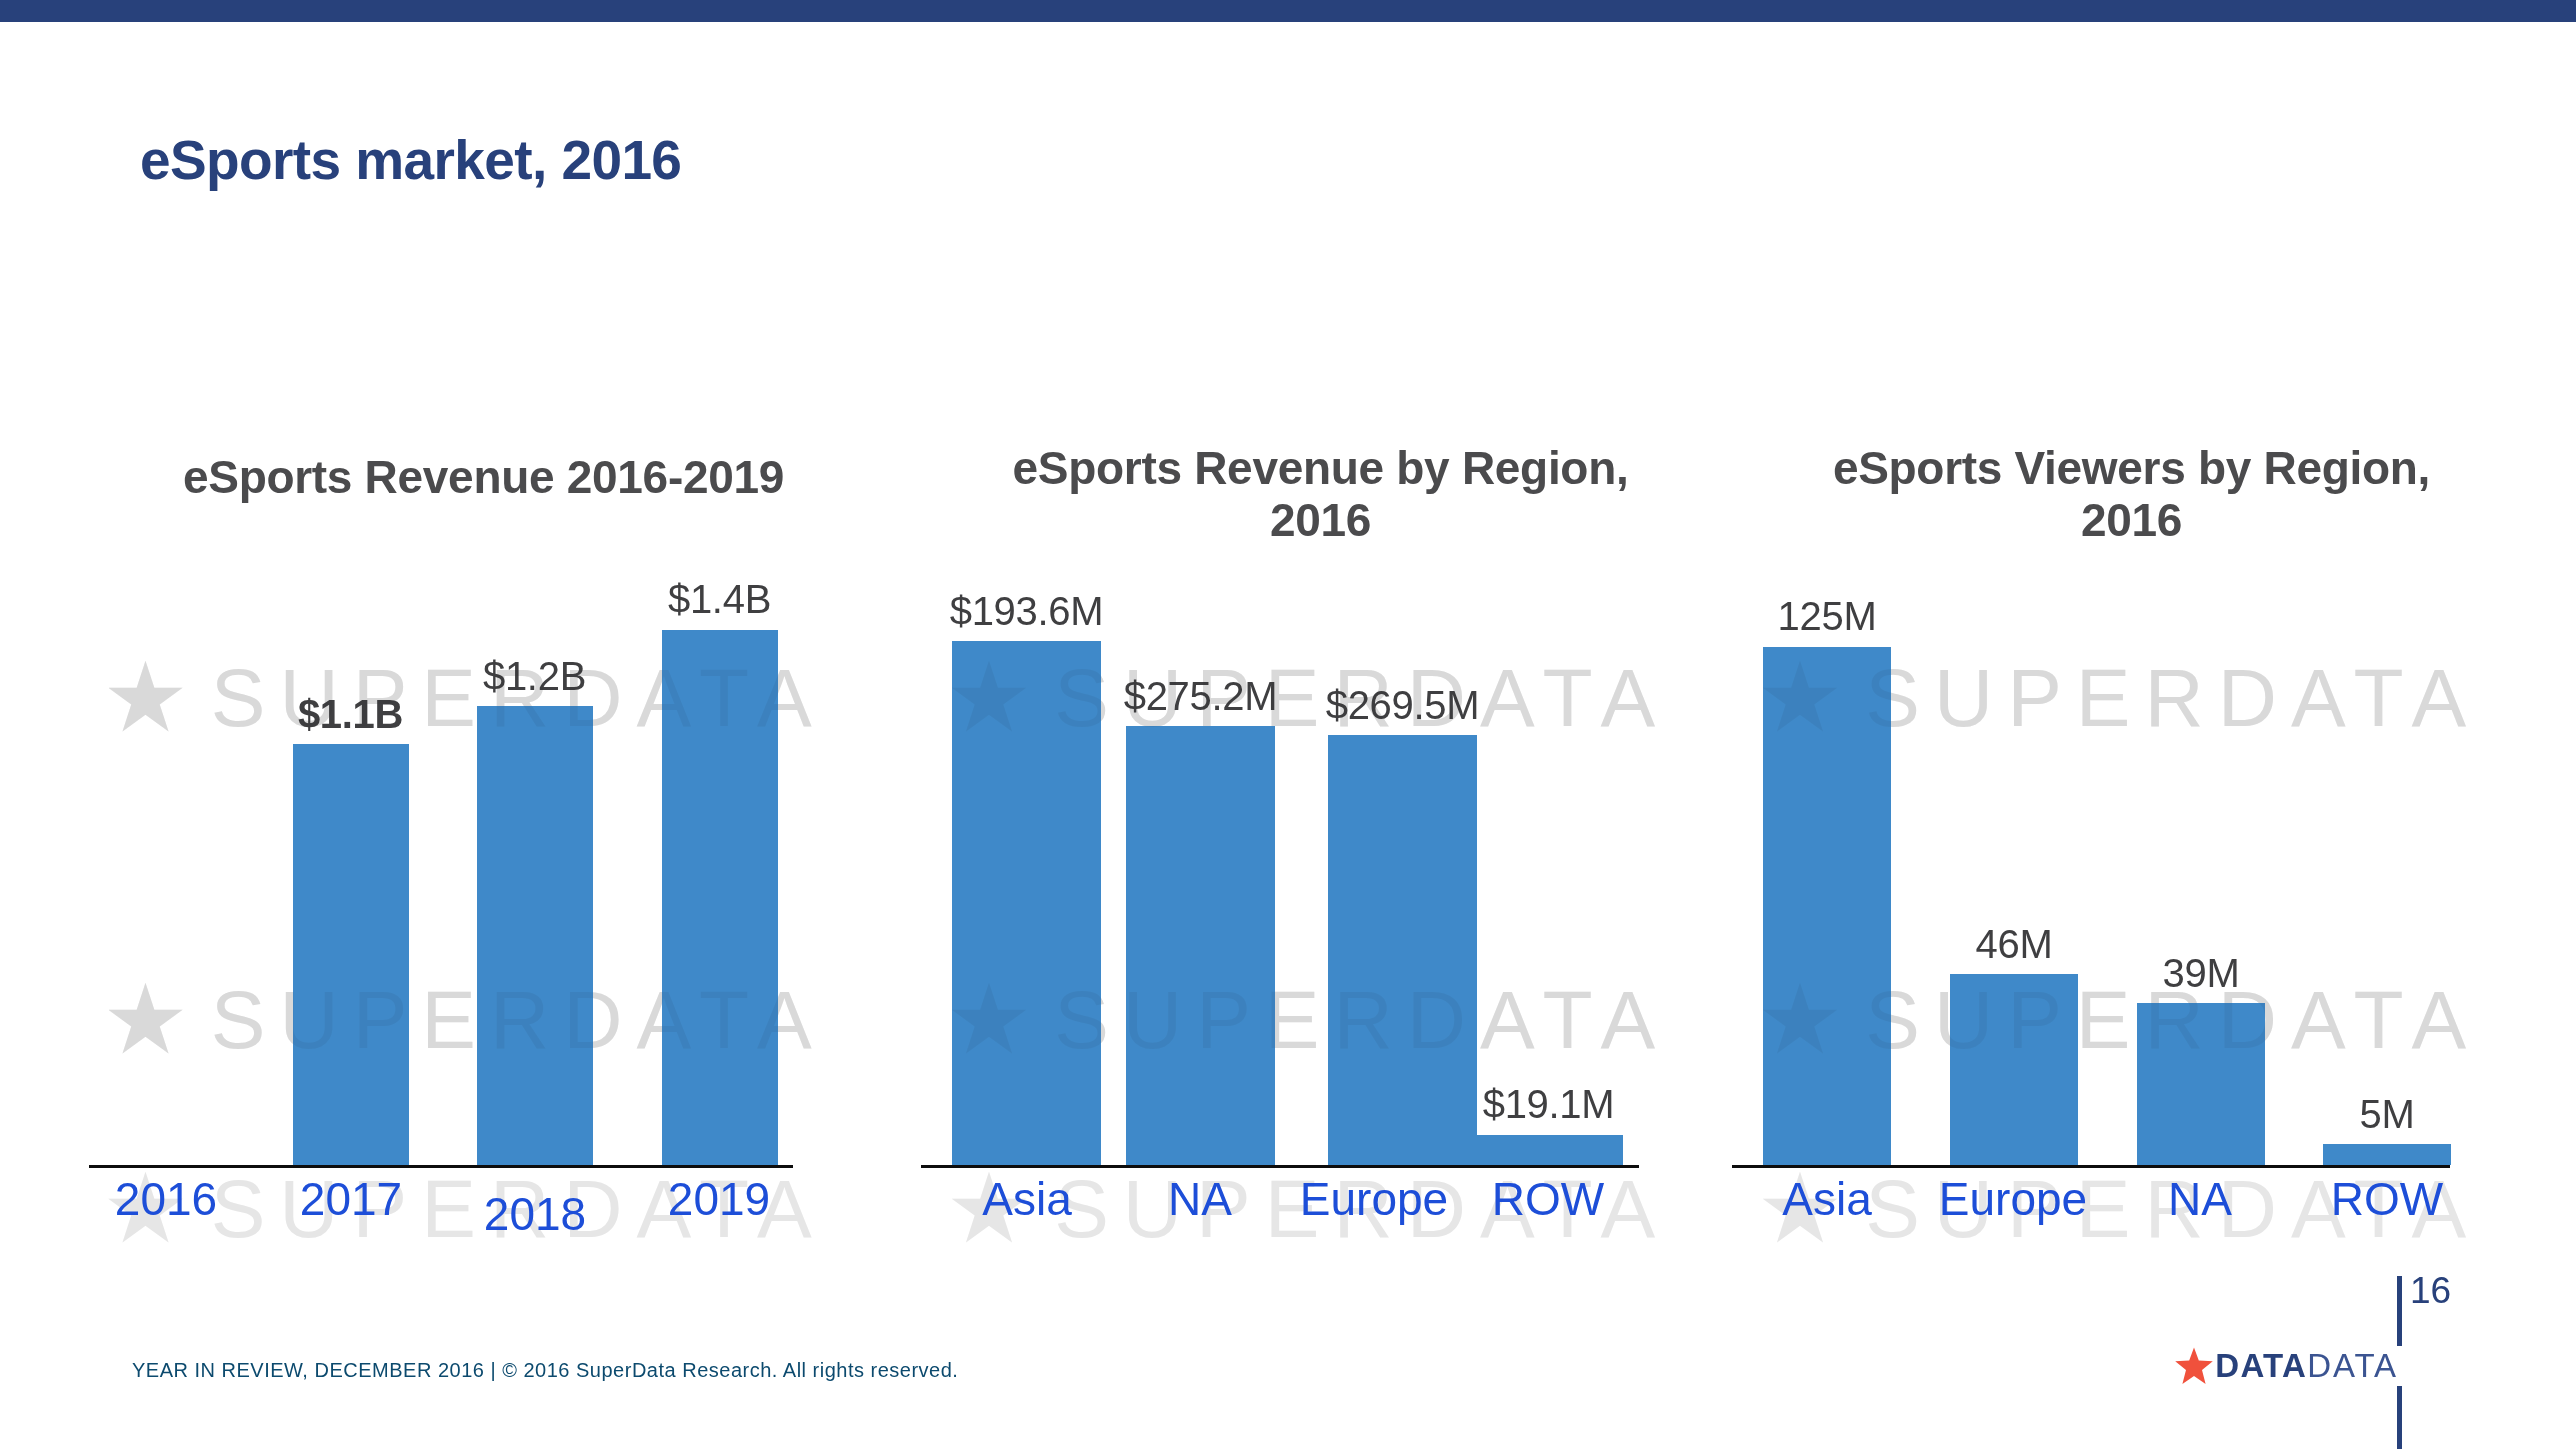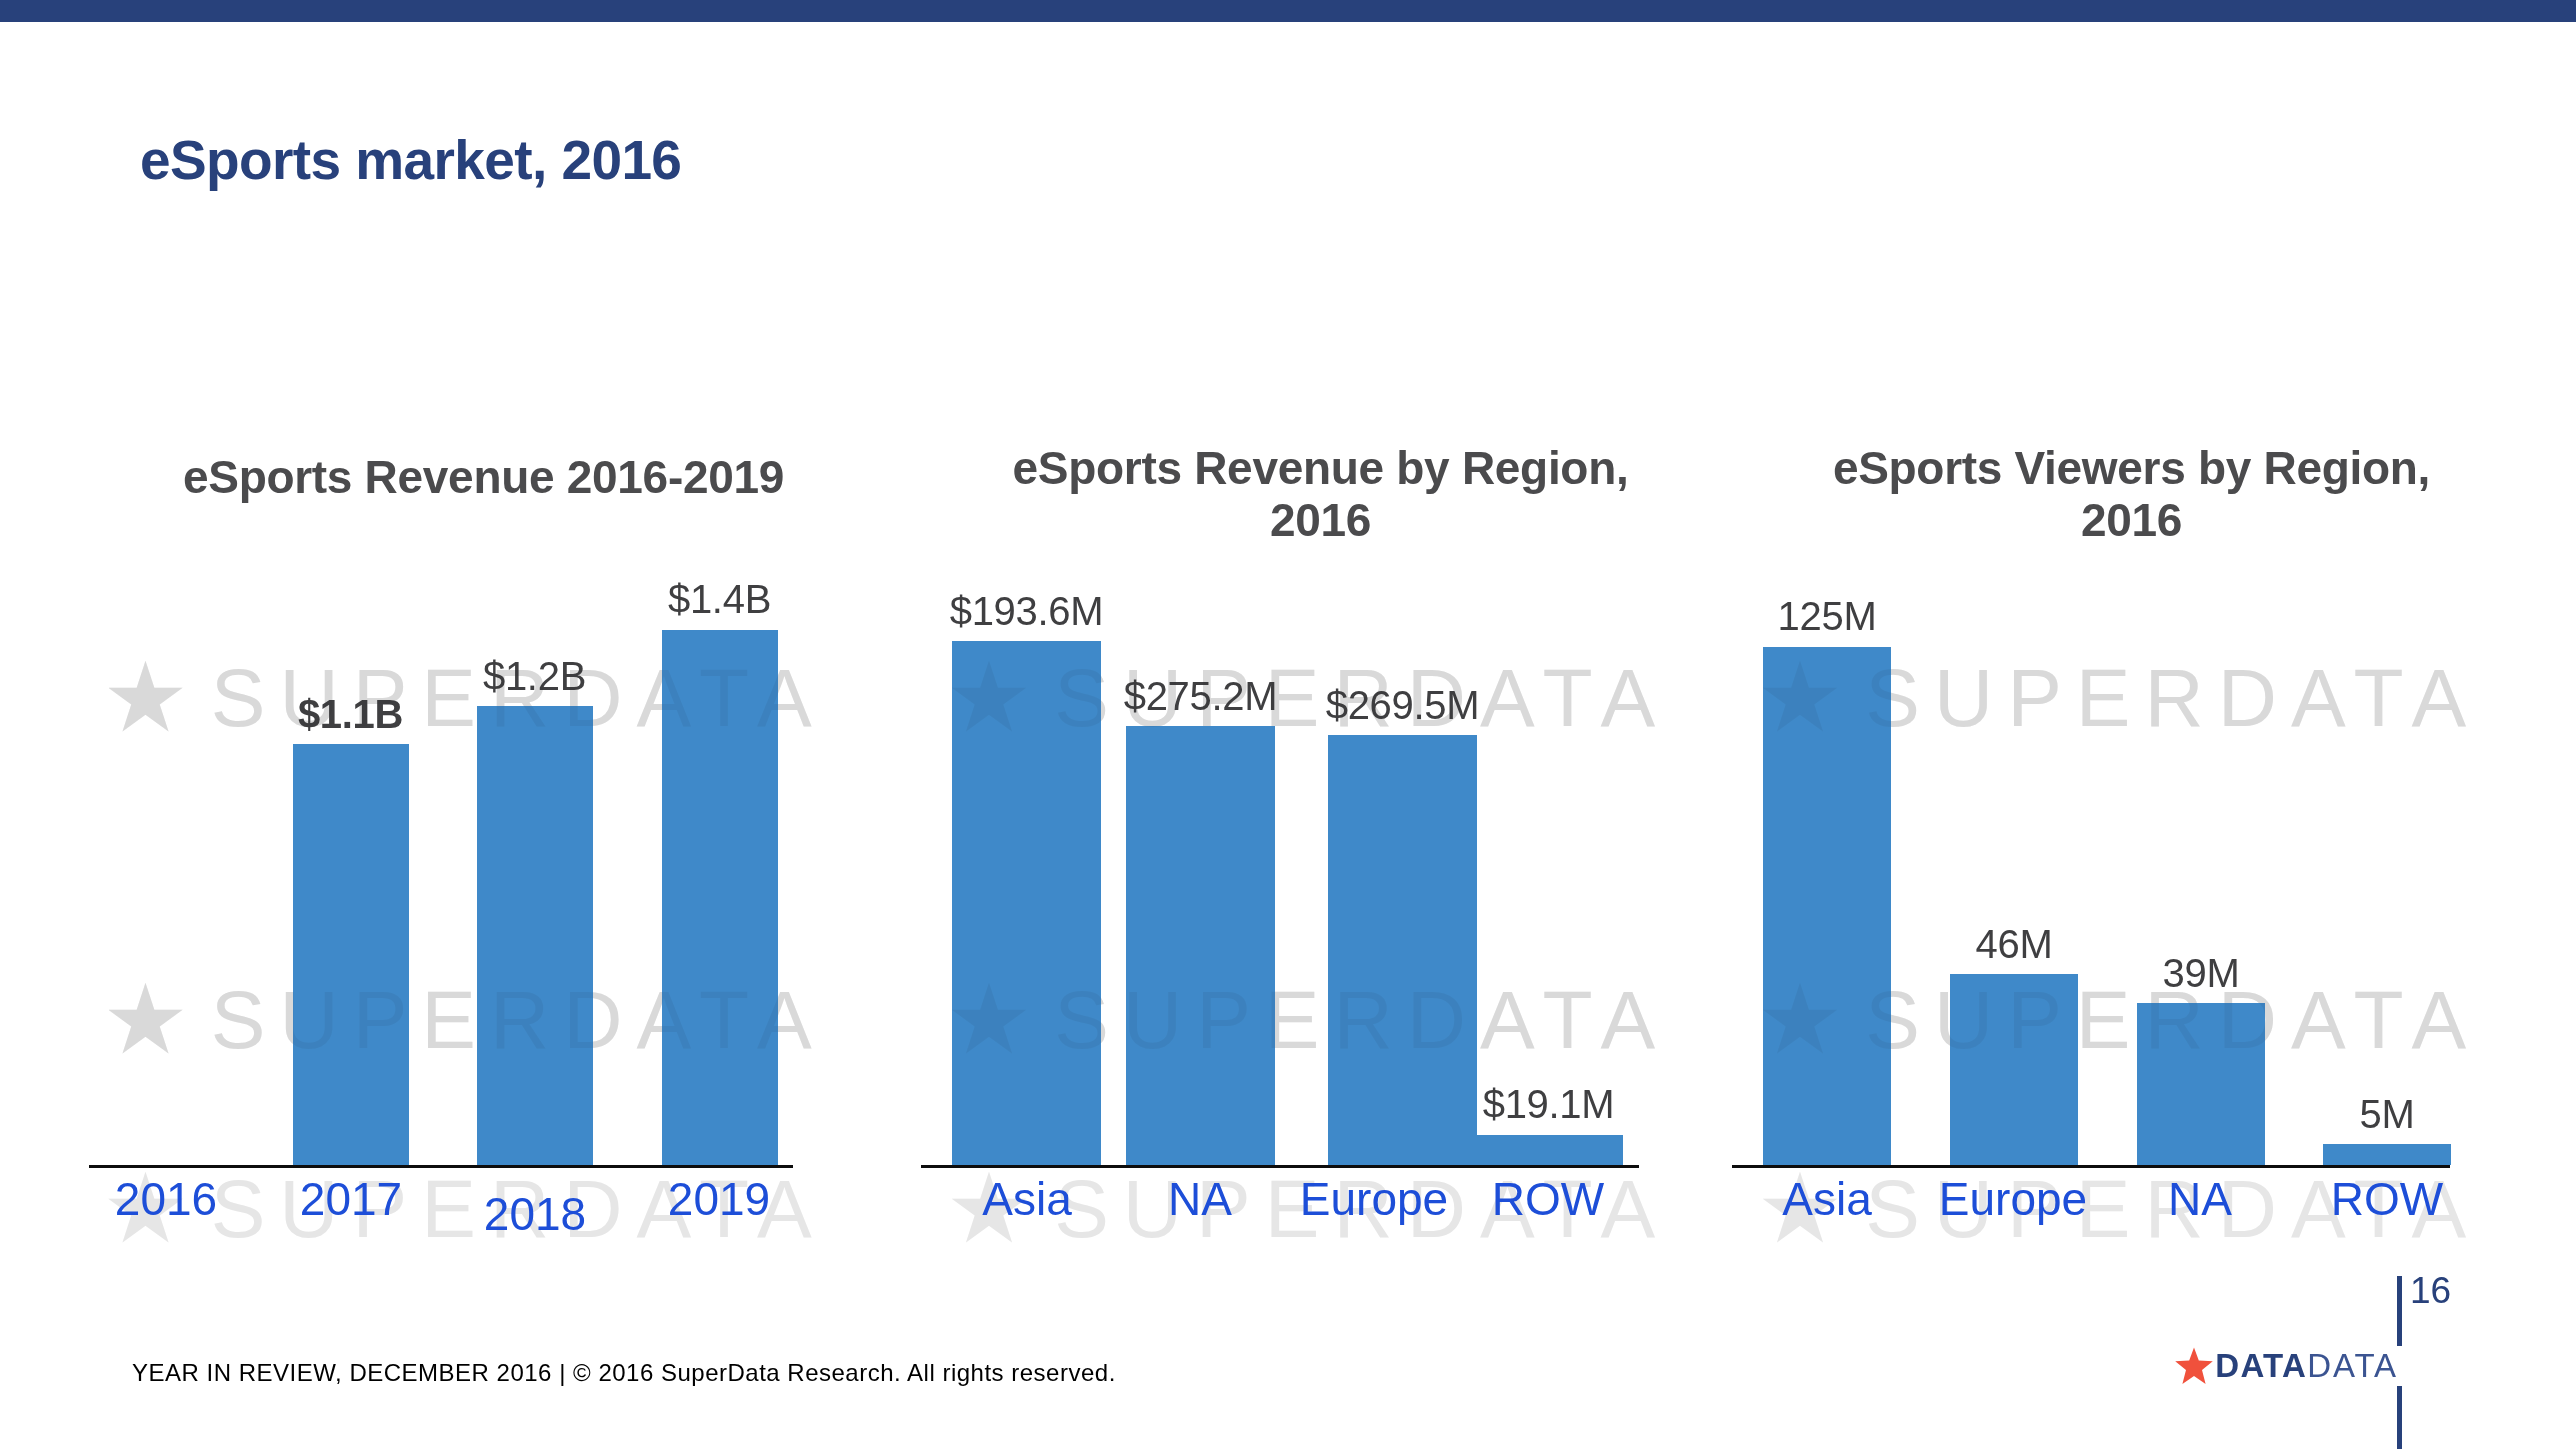--- a/index.html
+++ b/index.html
@@ -155,22 +155,22 @@
     color:#1d4ed8;
     font-weight:normal;
     white-space:nowrap;
     transform:translateX(-50%);
   }
 
   
   #footer-text {
     position:absolute;
     left:132px; top:1359px;
-    font-size:24px;
-    color:#000000;
+    font-size:20px;
+    color:#0c4a6e;
     letter-spacing:0.5px;
     white-space:nowrap;
   }
 
   
   #logo {
     position:absolute;
     left:2174px; top:1343px;
     display:flex;
     align-items:center;

